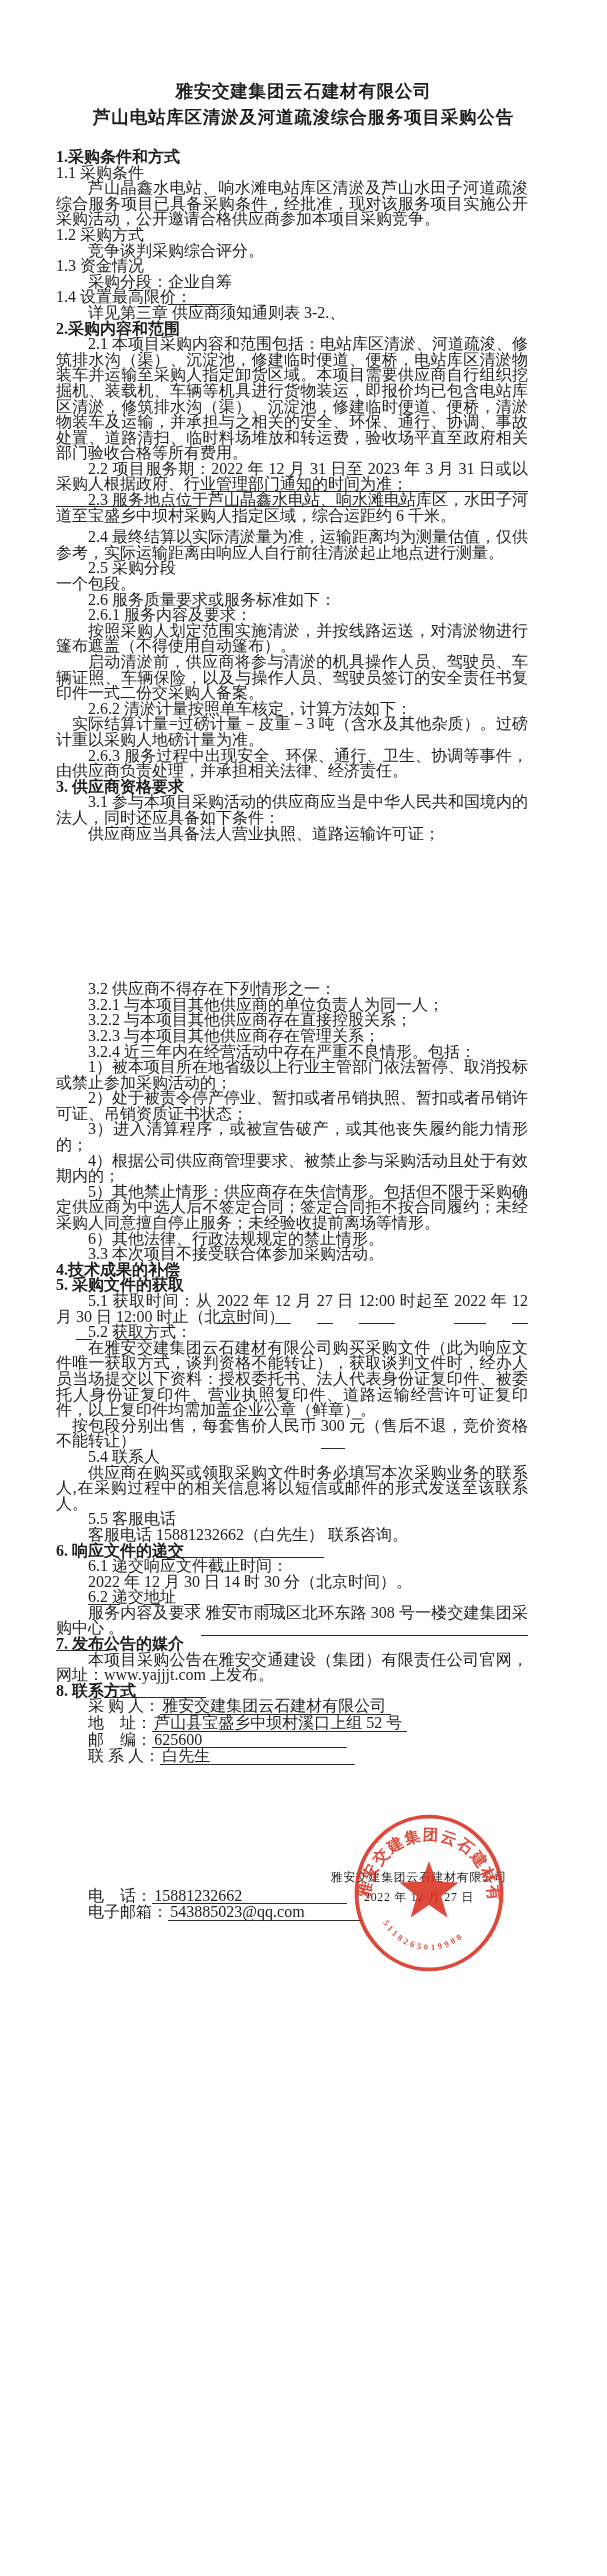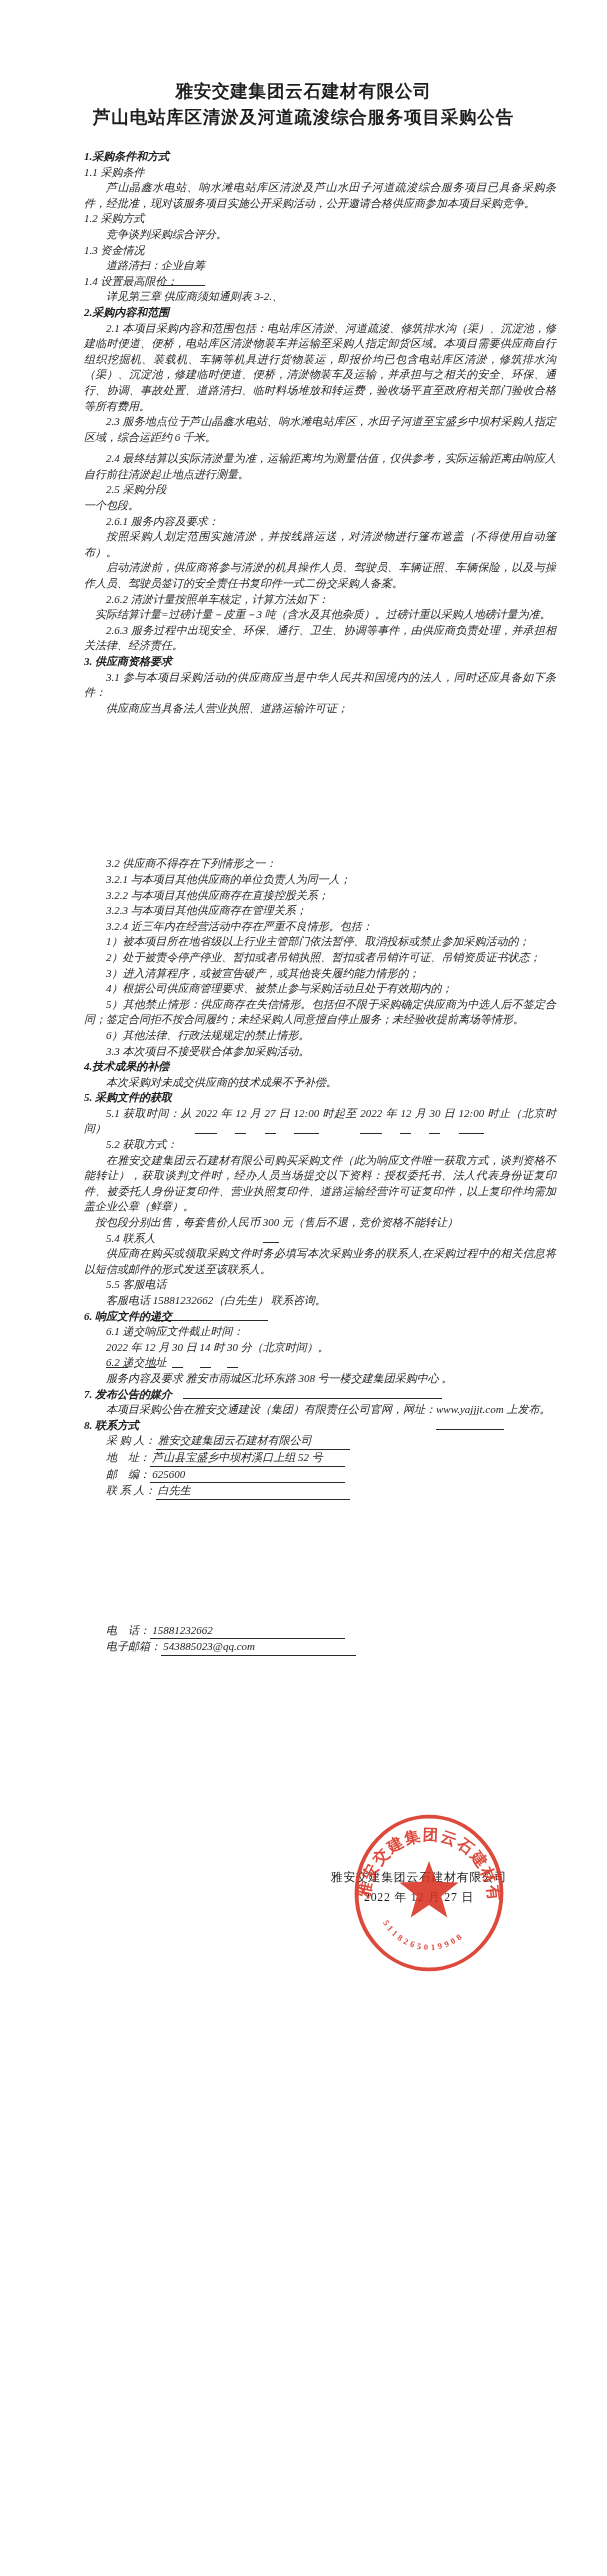--- a/index.html
+++ b/index.html
@@ -5,22 +5,22 @@
   html,body { margin:0; padding:0; background:#ffffff; }
   .page {
     position:relative; width:607px; height:2576px; margin:8px auto;
     background:#ffffff; overflow:hidden;
     font-family:"Liberation Serif","DejaVu Serif",serif;
     color:#1e1e1e;
   }
   .titles { padding-top:70px; text-align:center; font-weight:bold; }
   .title-line { font-size:17.5px; line-height:26px; letter-spacing:0.8px; }
   .doc {
-    position:absolute; left:84px; top:141px; width:472px;
-    font-size:11px; line-height:15.6px; text-align:justify;font-style:italic;
+    position:absolute; left:56px; top:141px; width:472px;
+    font-size:16px; line-height:15.6px; text-align:justify;
   }
   .line { margin:0; word-break:break-all; }
   .h { font-weight:bold; text-align:left; }
   .p2 { text-indent:2em; }
   .p1 { text-indent:1em; }
   .p0 { text-indent:0; }
   .u { border-bottom:0.8px solid #2b2b2b; padding-bottom:14px; }
   .gap { width:100%; }
   .field { display:flex; margin-left:2em; line-height:15.6px; }
   .flabel { white-space:pre; }
@@ -46,30 +46,32 @@
     <div class="title-line">芦山电站库区清淤及河道疏浚综合服务项目采购公告</div>
   </div>
 
   <div class="doc">
       <div class="line h"><span>1.采购条件和方式</span></div>
       <div class="line p0"><span>1.1 采购条件</span></div>
       <div class="line p2"><span>芦山晶鑫水电站、响水滩电站库区清淤及芦山水田子河道疏浚综合服务项目已具备采购条件，经批准，现对该服务项目实施公开采购活动，公开邀请合格供应商参加本项目采购竞争。</span></div>
       <div class="line p0"><span>1.2 采购方式</span></div>
       <div class="line p2"><span>竞争谈判采购综合评分。</span></div>
       <div class="line p0"><span>1.3 资金情况</span></div>
-      <div class="line p2"><span>道路清扫：</span><span class="u">企业自筹</span></div>
+      <div class="line p2"><span>采购分段：</span><span class="u">企业自筹</span></div>
       <div class="line p0"><span>1.4 设置最高限价：</span></div>
       <div class="line p2"><span>详见第三章 供应商须知通则表 3-2.、</span></div>
       <div class="line h"><span>2.采购内容和范围</span></div>
       <div class="line p2"><span>2.1 本项目采购内容和范围包括：电站库区清淤、河道疏浚、修筑排水沟（渠）、沉淀池，修建临时便道、便桥，电站库区清淤物装车并运输至采购人指定卸货区域。本项目需要供应商自行组织挖掘机、装载机、车辆等机具进行货物装运，即报价均已包含电站库区清淤，修筑排水沟（渠）、沉淀池，修建临时便道、便桥，清淤物装车及运输，并承担与之相关的安全、环保、通行、协调、事故处置、道路清扫、临时料场堆放和转运费，验收场平直至政府相关部门验收合格等所有费用。</span></div>
+      <div class="line p2"><span>2.2 项目服务期：</span><span class="u">2022 年 12 月 31 日至 2023 年 3 月 31 日或以采购人根据政府、行业管理部门通知的时间为准；</span></div>
       <div class="line p2"><span>2.3 服务地点位于芦山晶鑫水电站、响水滩电站库区，水田子河道至宝盛乡中坝村采购人指定区域，综合运距约 6 千米。</span></div>
       <div class="gap" style="height: 6px;"></div>
       <div class="line p2"><span>2.4 最终结算以实际清淤量为准，运输距离均为测量估值，仅供参考，实际运输距离由响应人自行前往清淤起止地点进行测量。</span></div>
       <div class="line p2"><span>2.5 采购分段</span></div>
       <div class="line p0"><span>一个包段。</span></div>
+      <div class="line p2"><span>2.6 服务质量要求或服务标准如下：</span></div>
       <div class="line p2"><span>2.6.1 服务内容及要求：</span></div>
       <div class="line p2"><span>按照采购人划定范围实施清淤，并按线路运送，对清淤物进行篷布遮盖（不得使用自动篷布）。</span></div>
       <div class="line p2"><span>启动清淤前，供应商将参与清淤的机具操作人员、驾驶员、车辆证照、车辆保险，以及与操作人员、驾驶员签订的安全责任书复印件一式二份交采购人备案。</span></div>
       <div class="line p2"><span>2.6.2 清淤计量按照单车核定，计算方法如下：</span></div>
       <div class="line p1"><span>实际结算计量=过磅计量－皮重－3 吨（含水及其他杂质）。过磅计重以采购人地磅计量为准。</span></div>
       <div class="line p2"><span>2.6.3 服务过程中出现安全、环保、通行、卫生、协调等事件，由供应商负责处理，并承担相关法律、经济责任。</span></div>
       <div class="line h"><span>3. 供应商资格要求</span></div>
       <div class="line p2"><span>3.1 参与本项目采购活动的供应商应当是中华人民共和国境内的法人，同时还应具备如下条件：</span></div>
       <div class="line p2"><span>供应商应当具备法人营业执照、道路运输许可证；</span></div>
       <div class="gap" style="height: 140px;"></div>
@@ -79,21 +81,20 @@
       <div class="line p2"><span>3.2.3 与本项目其他供应商存在管理关系；</span></div>
       <div class="line p2"><span>3.2.4 近三年内在经营活动中存在严重不良情形。包括：</span></div>
       <div class="line p2"><span>1）被本项目所在地省级以上行业主管部门依法暂停、取消投标或禁止参加采购活动的；</span></div>
       <div class="line p2"><span>2）处于被责令停产停业、暂扣或者吊销执照、暂扣或者吊销许可证、吊销资质证书状态；</span></div>
       <div class="line p2"><span>3）进入清算程序，或被宣告破产，或其他丧失履约能力情形的；</span></div>
       <div class="line p2"><span>4）根据公司供应商管理要求、被禁止参与采购活动且处于有效期内的；</span></div>
       <div class="line p2"><span>5）其他禁止情形：供应商存在失信情形。包括但不限于采购确定供应商为中选人后不签定合同；签定合同拒不按合同履约；未经采购人同意擅自停止服务；未经验收提前离场等情形。</span></div>
       <div class="line p2"><span>6）其他法律、行政法规规定的禁止情形。</span></div>
       <div class="line p2"><span>3.3 本次项目不接受联合体参加采购活动。</span></div>
       <div class="line h"><span>4.技术成果的补偿</span></div>
-      <div class="line p2"><span>本次采购对未成交供应商的技术成果不予补偿。</span></div>
       <div class="line h"><span>5. 采购文件的获取</span></div>
       <div class="line p2"><span>5.1 获取时间：从 </span><span class="u">2022</span><span> 年 </span><span class="u">12</span><span> 月 </span><span class="u">27</span><span> 日 </span><span class="u">12:00</span><span> 时起至 </span><span class="u">2022</span><span> 年 </span><span class="u">12</span><span> 月 </span><span class="u">30</span><span> 日 </span><span class="u">12:00</span><span> 时止（北京时间）</span></div>
       <div class="line p2"><span>5.2 获取方式：</span></div>
       <div class="line p2"><span>在雅安交建集团云石建材有限公司购买采购文件（此为响应文件唯一获取方式，谈判资格不能转让），获取谈判文件时，经办人员当场提交以下资料：授权委托书、法人代表身份证复印件、被委托人身份证复印件、营业执照复印件、道路运输经营许可证复印件，以上复印件均需加盖企业公章（鲜章）。</span></div>
       <div class="line p1"><span>按包段分别出售，每套售价人民币 </span><span class="u">300</span><span> 元（售后不退，竞价资格不能转让）</span></div>
       <div class="line p2"><span>5.4 联系人</span></div>
       <div class="line p2"><span>供应商在购买或领取采购文件时务必填写本次采购业务的联系人,在采购过程中的相关信息将以短信或邮件的形式发送至该联系人。</span></div>
       <div class="line p2"><span>5.5 客服电话</span></div>
       <div class="line p2"><span>客服电话 </span><span class="u">15881232662（白先生）</span><span> 联系咨询。</span></div>
       <div class="line h"><span>6. 响应文件的递交</span></div>

